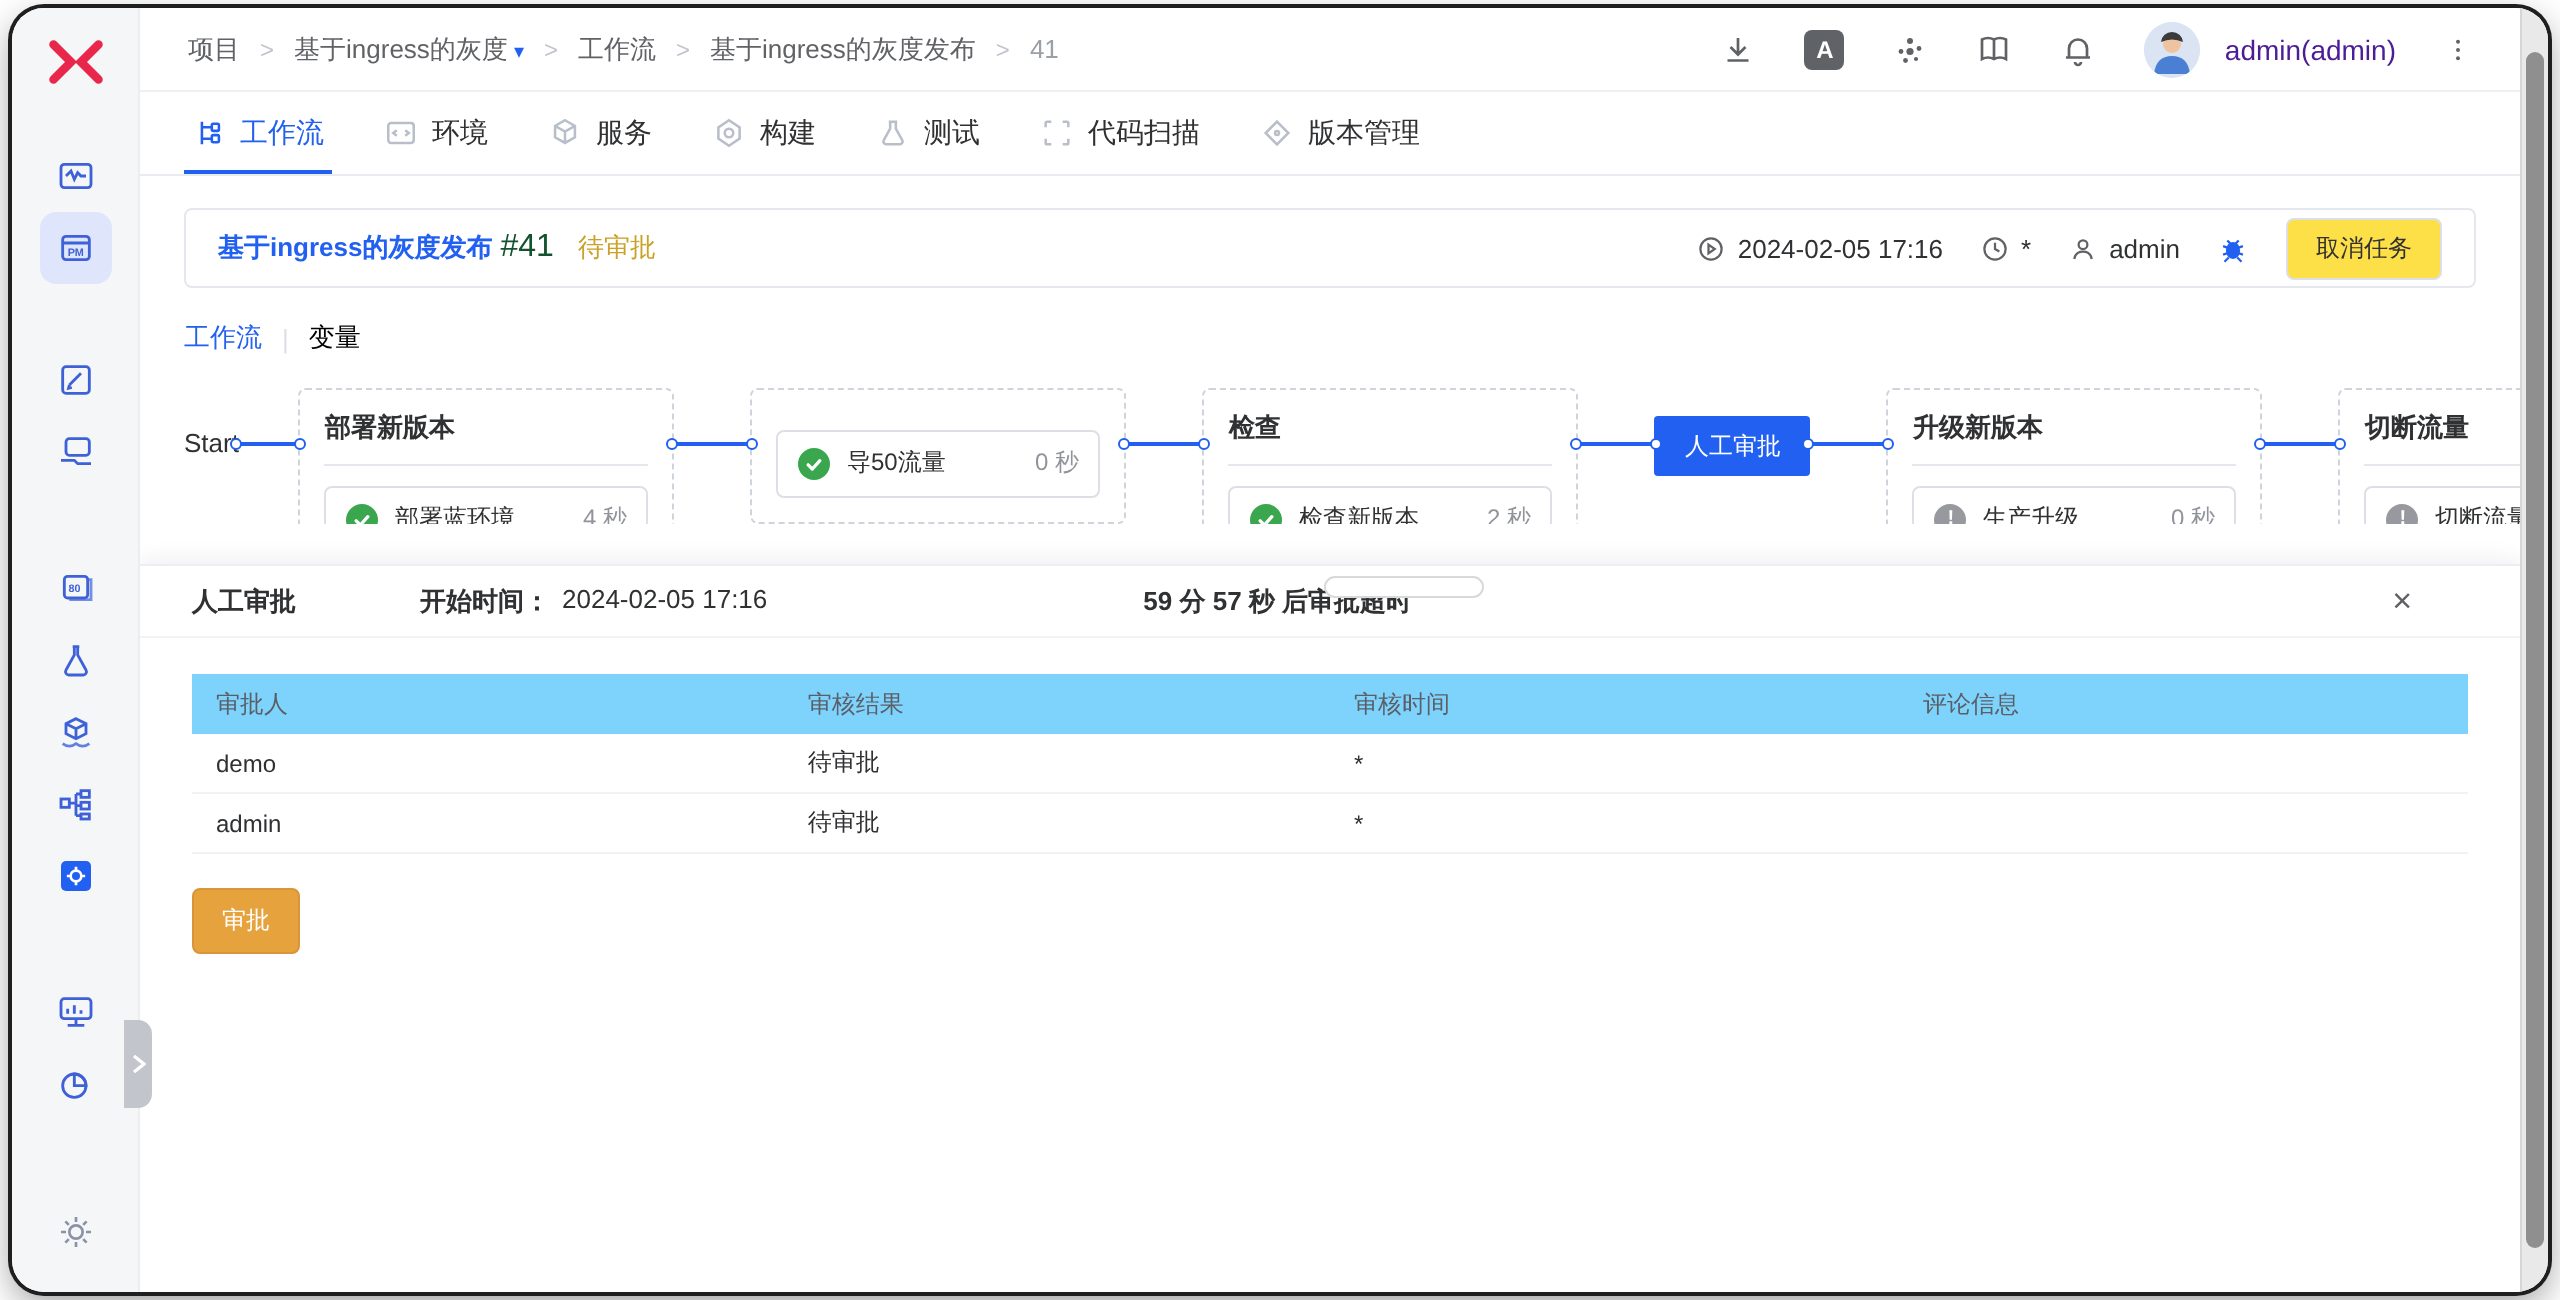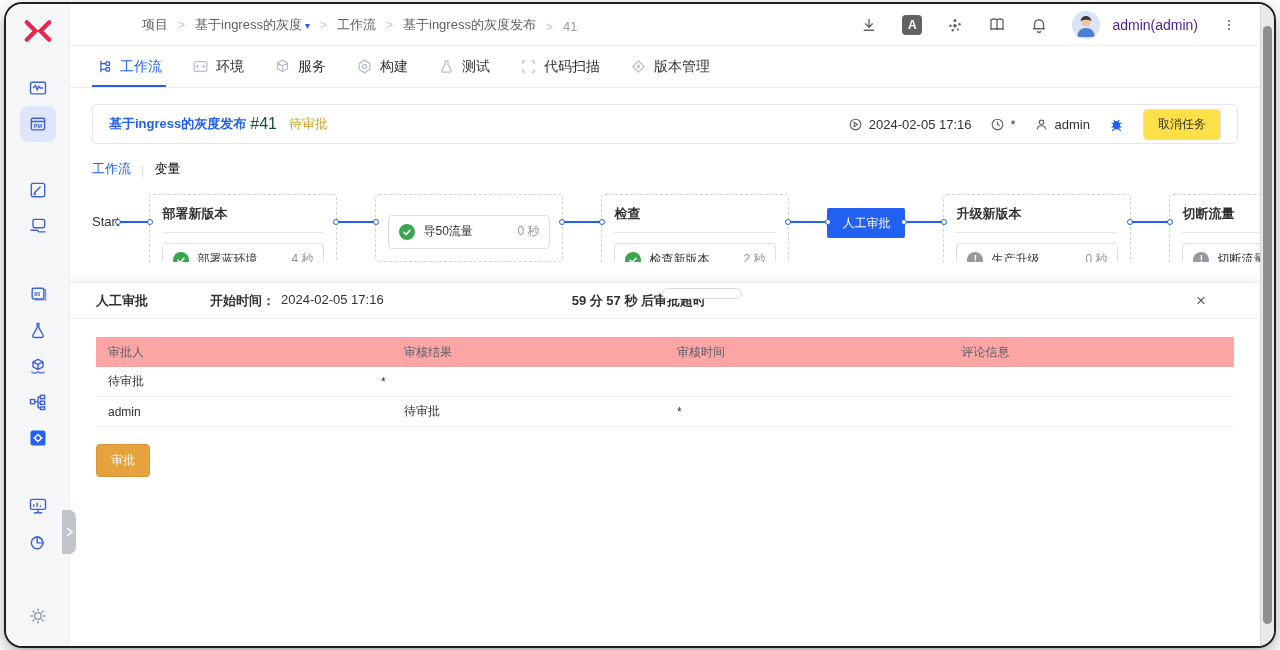--- a/index.html
+++ b/index.html
@@ -22,21 +22,21 @@
   .side-gap-sm { margin-top:30px; }
   .side-gap-xs { margin-top:32px; }
   .side-bottom { margin-top:auto; color:#8a93a6; }
   .collapse-handle { position:absolute; left:56px; top:506px; width:14px; height:44px; background:#c2c6cc;
                      border-radius:0 7px 7px 0; display:grid; place-items:center; color:#fff; z-index:20; cursor:pointer; }
 
   
   .main { flex:1; display:flex; flex-direction:column; position:relative; min-width:0; background:#fff; }
 
   .topbar { height:42px; flex:0 0 42px; border-bottom:1px solid #eef0f2; display:flex; align-items:center; padding:0 24px; }
-  .crumbs { display:flex; align-items:flex-end; gap:10px; font-size:13px; color:#606266;margin-left:48px; }
+  .crumbs { display:flex; align-items:center; gap:10px; font-size:13px; color:#606266; }
   .crumb { cursor:pointer; white-space:nowrap; }
   .crumb + .crumb::before { content:">"; color:#c0c4cc; margin-right:10px; font-size:12px; }
   .crumb-last { color:#9aa0a6; }
   .caret { color:#2160f0; font-size:10px; margin-left:3px; }
   .top-right { margin-left:auto; display:flex; align-items:center; gap:24px; color:#606266; }
   .top-ic { width:18px; height:18px; cursor:pointer; }
   .translate-sq { width:20px; height:20px; background:#5f6368; color:#fff; border-radius:4px; font-size:12px; font-weight:700;
                   display:grid; place-items:center; cursor:pointer; }
   .avatar { width:28px; height:28px; border-radius:50%; background:#dbe4f3; overflow:hidden; display:grid; place-items:center; cursor:pointer; }
   .username { font-size:14px; color:#4c1d95; margin-left:-12px; cursor:pointer; }
@@ -93,21 +93,21 @@
   .h-pill { position:absolute; top:5px; left:592px; width:80px; height:11px; background:#fff; border:1px solid #d9d9d9; border-radius:6px; z-index:6; cursor:pointer; }
   .panel-head { display:flex; align-items:center; height:36px; padding:0 26px; font-size:13px; color:#303133; border-bottom:1px solid #f2f3f5; }
   .panel-title { font-weight:700; }
   .panel-start { margin-left:62px; display:flex; align-items:flex-start; gap:6px; }
   .panel-start-label { font-weight:700; }
   .panel-timeout { margin-left:188px; font-weight:700; }
   .panel-close { margin-left:auto; margin-right:28px; font-size:17px; color:#606266; cursor:pointer; line-height:1; }
 
   .atable { margin:18px 26px 0; font-size:12px; }
   .atr { display:flex; align-items:center; height:30px; }
-  .atr-head { background:#fca5a5; color:#5a5e66; }
+  .atr-head { background:#7dd3fc; color:#5a5e66; }
   .atr-body { color:#303133; border-bottom:1px solid #f0f2f5; }
   .atd { padding-left:12px; overflow:hidden; white-space:nowrap; }
   .c1 { flex:0 0 26%; } .c2 { flex:0 0 24%; } .c3 { flex:0 0 25%; } .c4 { flex:1; }
   .approve-btn { margin:17px 26px; background:#e6a23c; border:1px solid #d9953a; color:#fff; font-size:12px;
                  padding:7px 14px; border-radius:4px; cursor:pointer; font-family:inherit; }
 </style>
 </head>
 <body>
 
 <div class="window">
@@ -432,20 +432,21 @@
           </div>
 
           <div class="atable">
             <div class="atr atr-head">
               <span class="atd c1">审批人</span>
               <span class="atd c2">审核结果</span>
               <span class="atd c3">审核时间</span>
               <span class="atd c4">评论信息</span>
             </div>
             <div class="atr atr-body">
+              <span class="atd c1">demo</span>
               <span class="atd c2">待审批</span>
               <span class="atd c3">*</span>
               <span class="atd c4"></span>
             </div>
             <div class="atr atr-body">
               <span class="atd c1">admin</span>
               <span class="atd c2">待审批</span>
               <span class="atd c3">*</span>
               <span class="atd c4"></span>
             </div>

